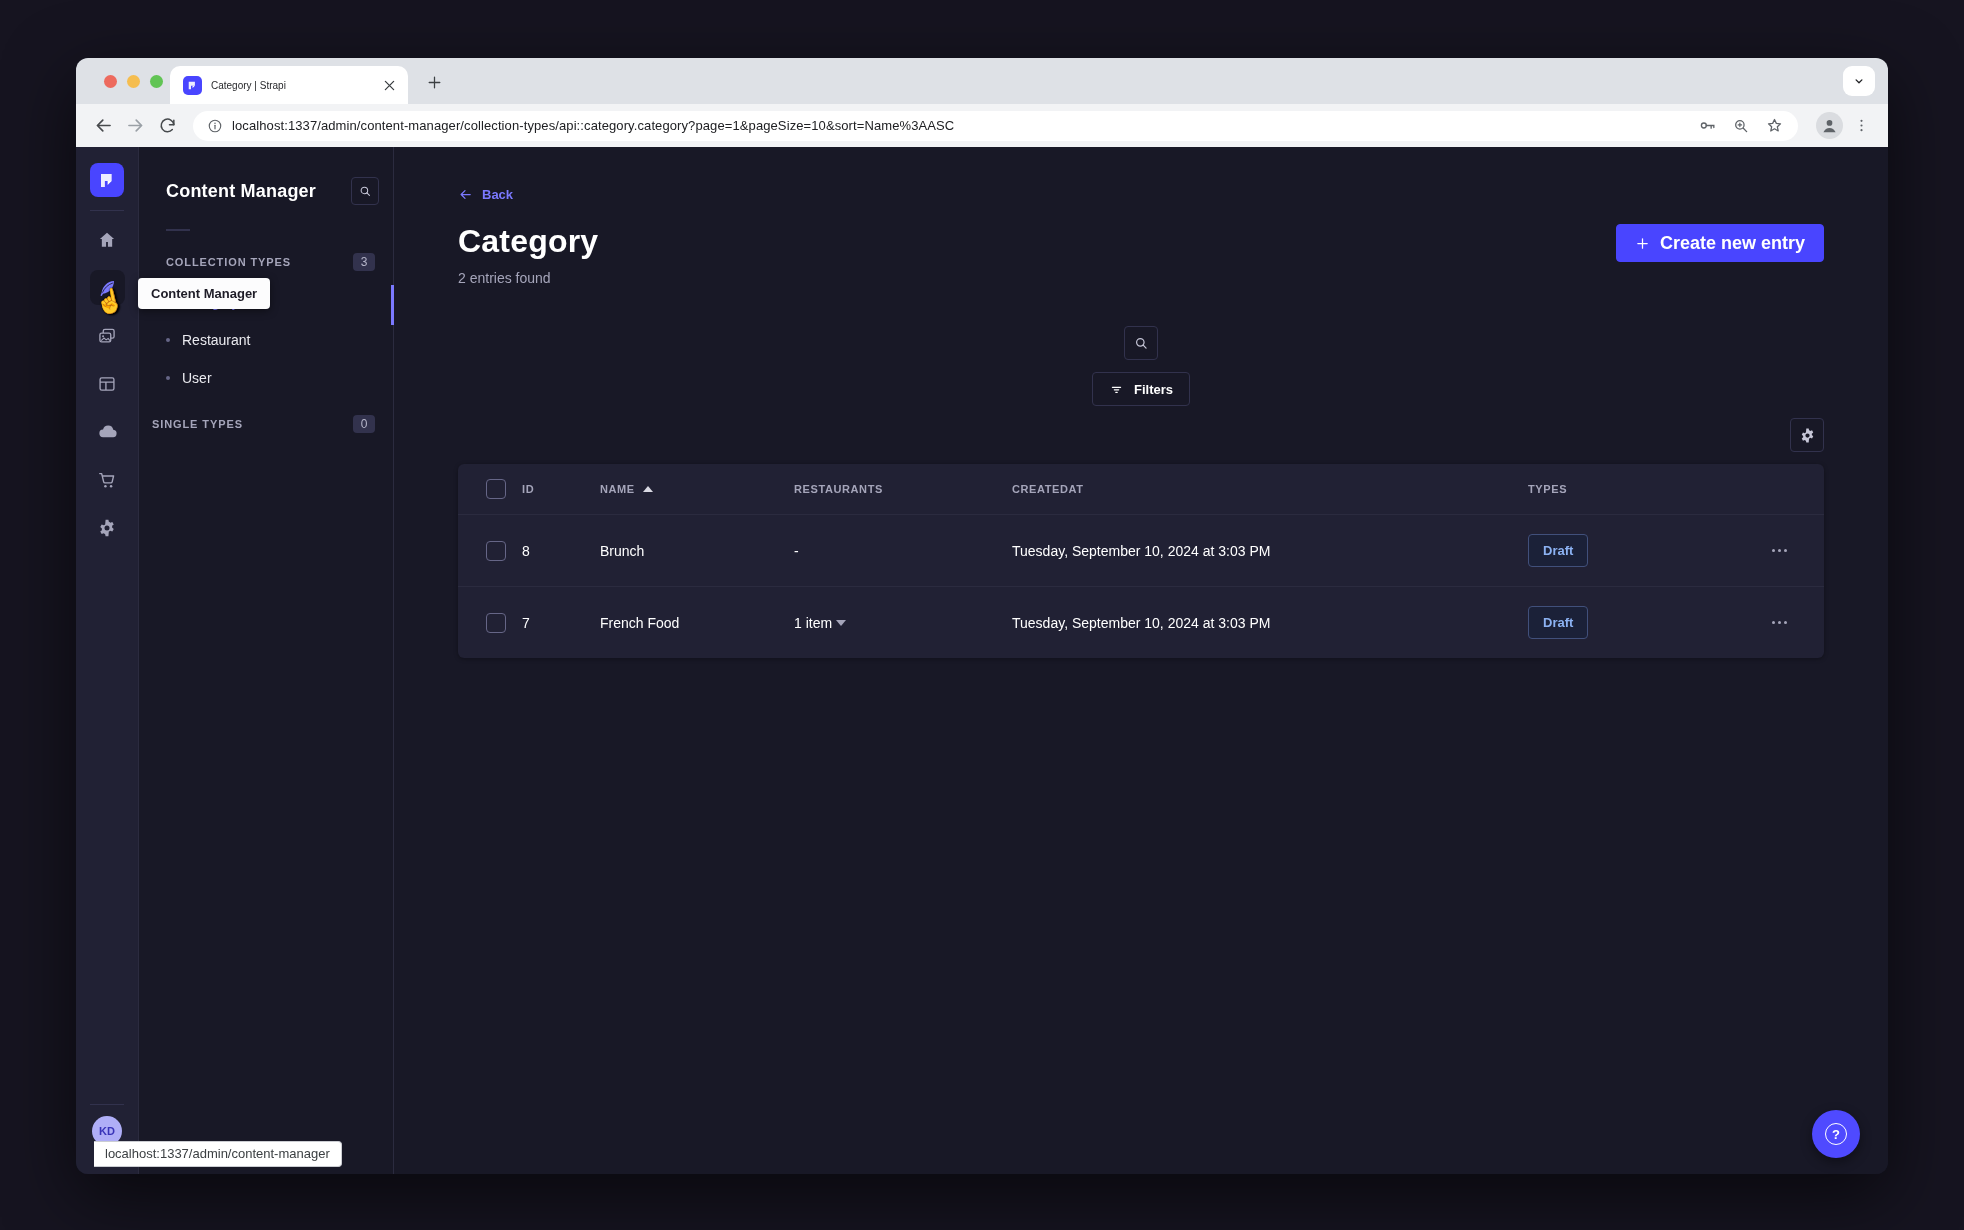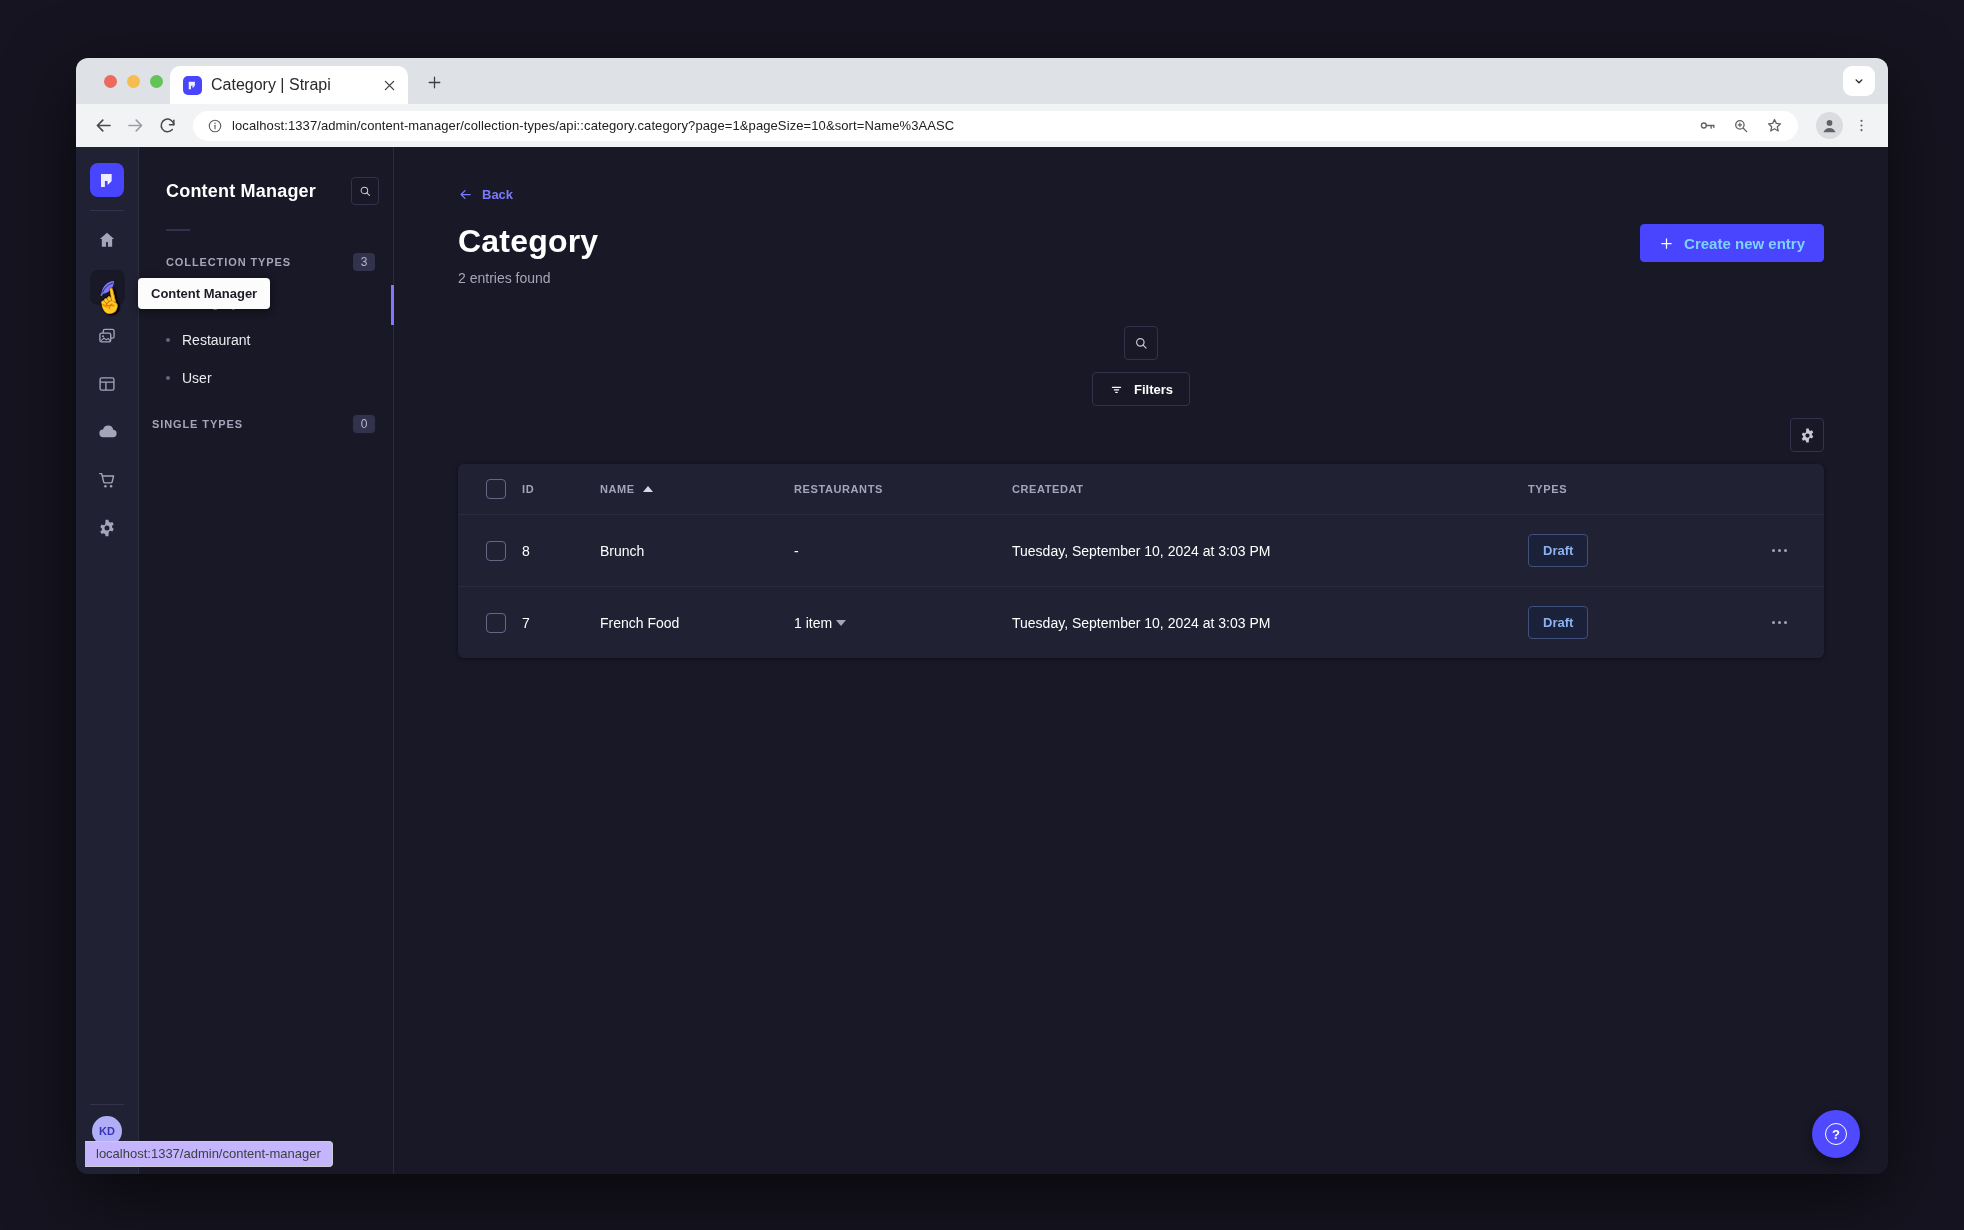--- a/index.html
+++ b/index.html
@@ -29,21 +29,21 @@
   .traffic span { width:13px; height:13px; border-radius:50%; }
   .light-red { background:#ED6A5E; }
   .light-yellow { background:#F5BD4F; }
   .light-green { background:#61C454; }
   .tab {
     position:absolute; left:94px; top:8px; width:238px; height:38px;
     background:#FFFFFF; border-radius:10px 10px 0 0;
     display:flex; align-items:center; gap:9px; padding:0 10px 0 13px;
   }
   .favicon { width:19px; height:19px; border-radius:5px; background:#4945FF; display:grid; place-items:center; flex:none; }
-  .tab-title { flex:1; font-size:16px; color:#28292c; white-space:nowrap; overflow:hidden; }
+  .tab-title { flex:1; font-size:10px; color:#28292c; white-space:nowrap; overflow:hidden; }
   .tab-close { width:18px; height:18px; display:grid; place-items:center; border-radius:4px; flex:none; }
   .newtab { position:absolute; left:348px; top:14px; width:20px; height:20px; display:grid; place-items:center; }
   .tab-chevron {
     position:absolute; right:13px; top:8px; width:32px; height:30px;
     background:#FFFFFF; border-radius:9px; display:grid; place-items:center;
   }
 
   
   .toolbar {
     height:43px; background:#F2F3F5; flex:none;
@@ -129,21 +129,21 @@
   
   .main { flex:1; min-width:0; padding:0 64px; position:relative; }
   .back-row { margin-top:40px; display:flex; align-items:center; gap:9px; width:fit-content; color:#7B79FF; }
   .back-label { font-size:13px; font-weight:600; }
   .title-row { margin-top:20px; display:flex; align-items:flex-start; justify-content:space-between; }
   .page-title { font-size:32px; font-weight:700; color:#FFFFFF; line-height:38px; letter-spacing:.2px; }
   .page-subtitle { margin-top:8px; font-size:14px; color:#A5A5BA; }
   .create-btn {
     display:flex; align-items:center; gap:10px; height:38px; padding:0 18px;
     background:#4945FF; border:1px solid #4945FF; border-radius:4px;
-    color:#7dd3fc; font-size:15px; font-weight:600; margin-top:2px;
+    color:#ffffff; font-size:18px; font-weight:600; margin-top:2px;
   }
   .filter-row { margin-top:40px; display:flex; align-items:center; gap:12px;flex-direction:column; }
   .icon-btn {
     width:34px; height:34px; border:1px solid #32324D; border-radius:4px;
     display:grid; place-items:center; color:#C7C7D8; background:transparent;
   }
   .filters-btn {
     height:34px; padding:0 16px; border:1px solid #32324D; border-radius:4px;
     display:flex; align-items:center; gap:10px; color:#FFFFFF;
     font-size:13px; font-weight:600; background:transparent;
@@ -187,22 +187,22 @@
   .help-fab {
     position:absolute; right:28px; bottom:16px; width:48px; height:48px;
     border-radius:50%; background:#4F4AFF; display:grid; place-items:center; z-index:20;
     box-shadow:0 4px 12px rgba(0,0,0,.4);
   }
   .q-circle {
     width:22px; height:22px; border:1.7px solid #FFFFFF; border-radius:50%;
     display:grid; place-items:center; color:#FFFFFF; font-size:13px; font-weight:700;
   }
   .status-bubble {
-    position:absolute; left:9px; bottom:7px; z-index:50;
-    background:#c4b5fd; border:1px solid #CBCdd2; border-left:none;
+    position:absolute; left:18px; bottom:7px; z-index:50;
+    background:#ffffff; border:1px solid #CBCdd2; border-left:none;
     border-radius:0 4px 4px 0;
     color:#3C4043; font-size:13px; padding:4px 11px 5px;
     white-space:nowrap;
   }
 </style>
 </head>
 <body>
 
 <div class="window">
 

